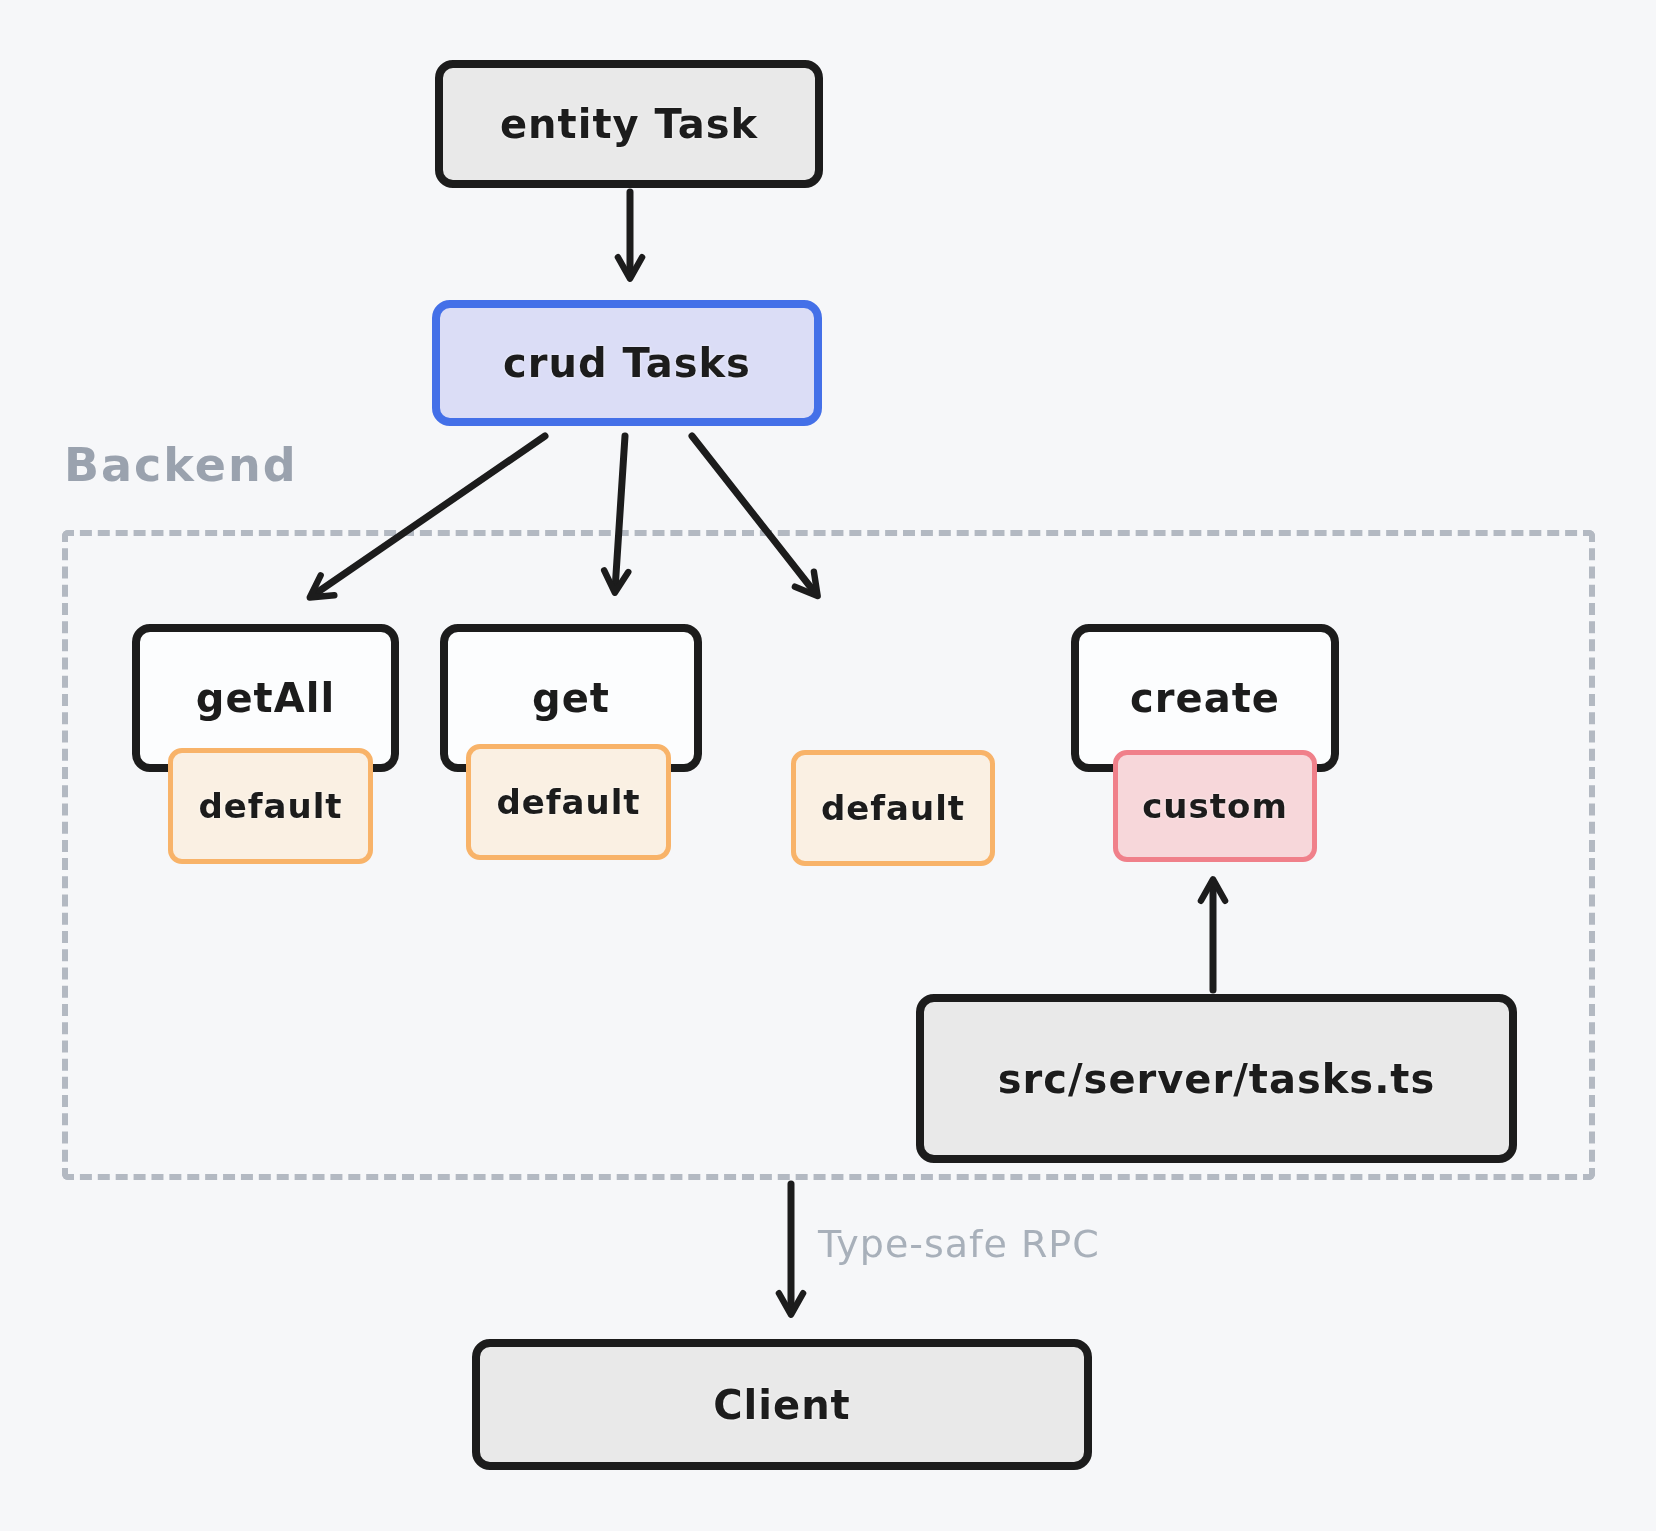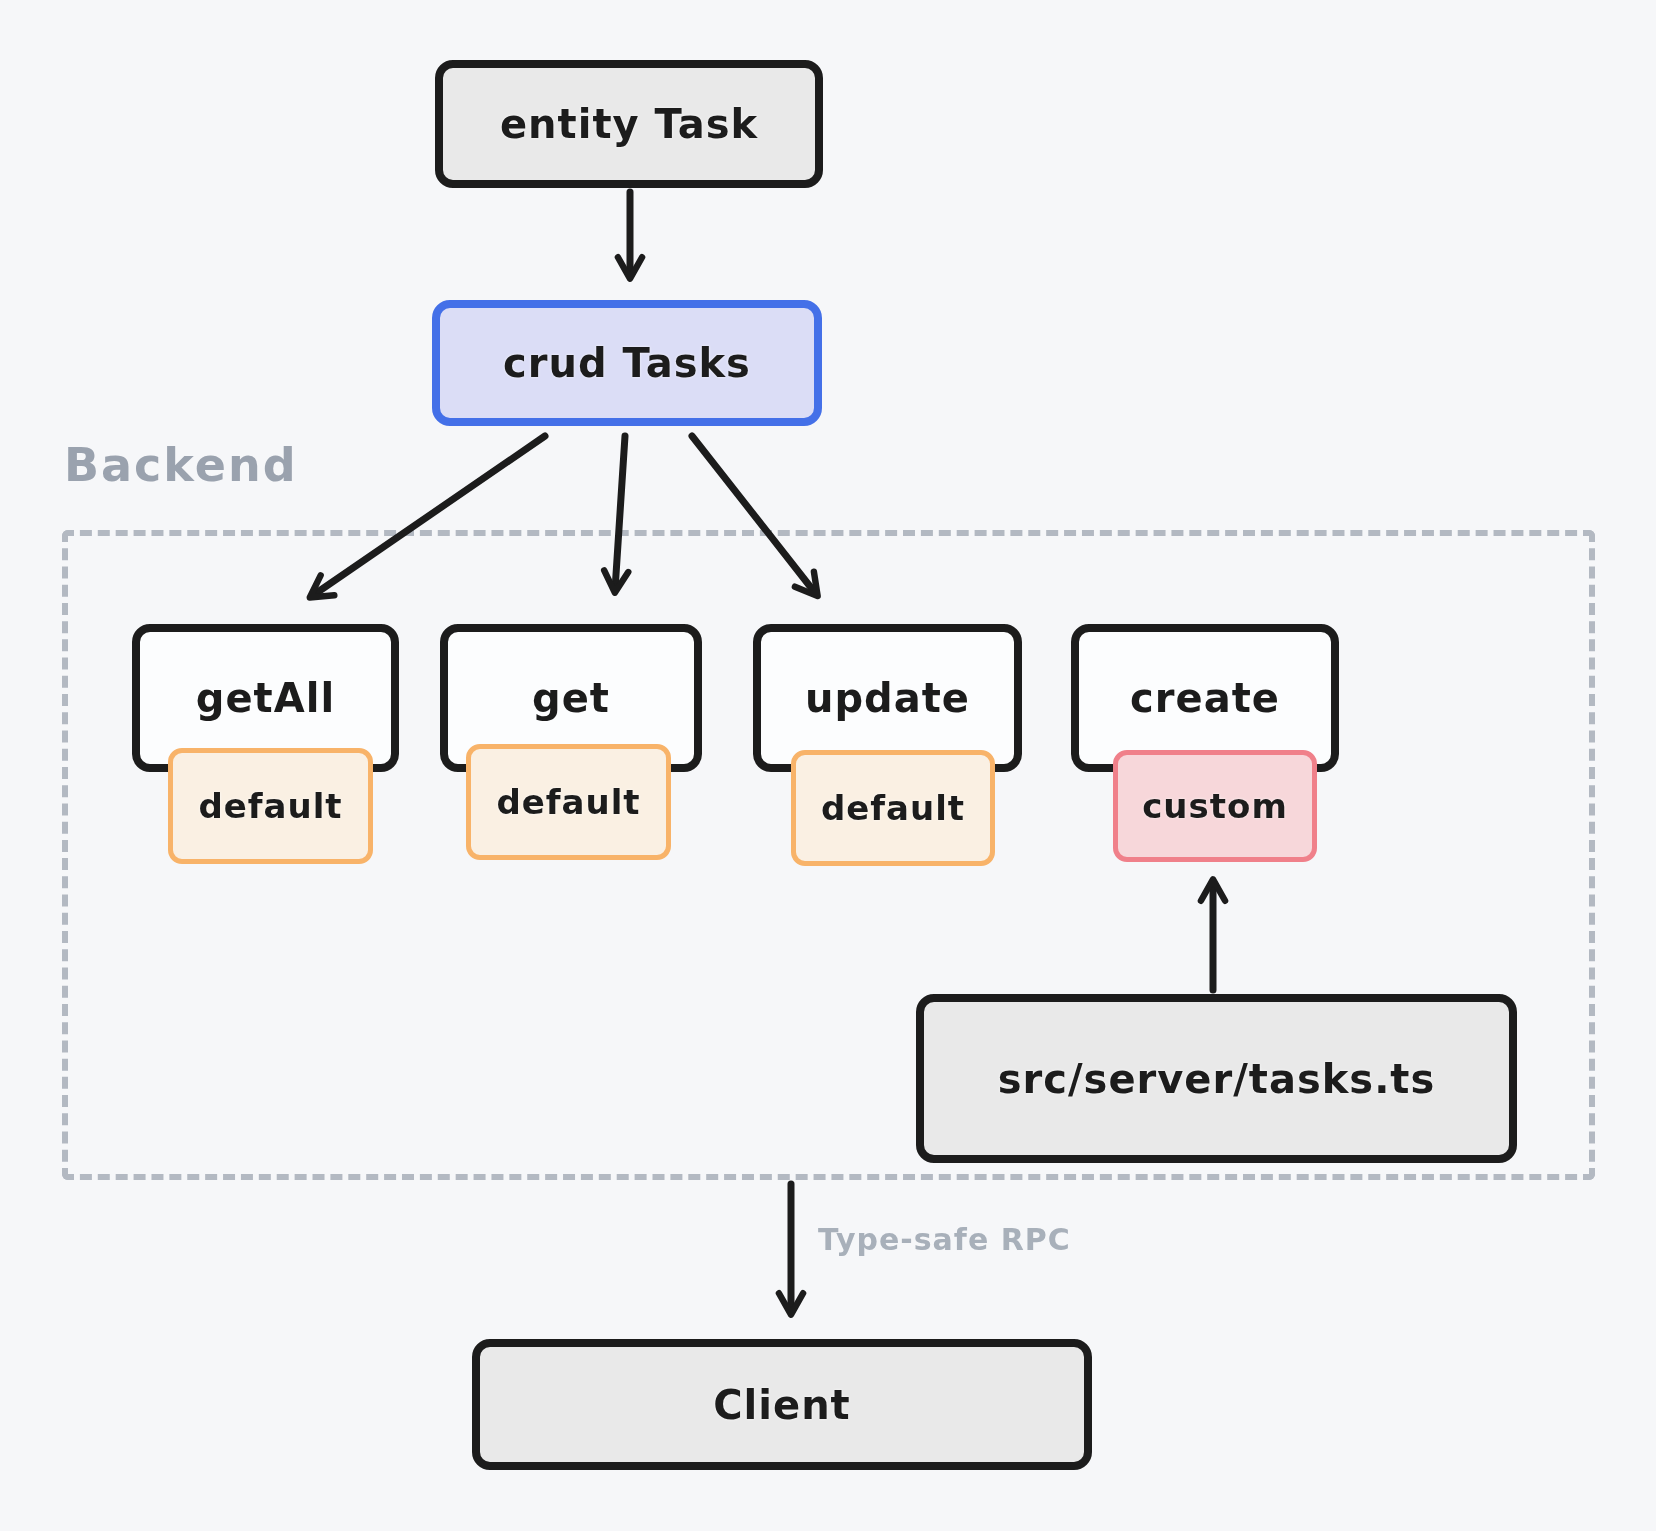--- a/index.html
+++ b/index.html
@@ -83,22 +83,22 @@
     position:absolute;
     font-weight:700;
     font-size:46px;
     color:var(--muted,#9aa2ae);
     letter-spacing:2px;
     z-index:2;
     white-space:nowrap;
   }
   .annotation{
     position:absolute;
-    font-weight:700;
-    font-size:30px;
+    font-weight:400;
+    font-size:38px;
     color:var(--muted-light,#a8b0ba);
     letter-spacing:1px;
     z-index:2;
     white-space:nowrap;
   }
 </style>
 </head>
 <body>
 
 <div id="canvas">
@@ -129,23 +129,20 @@
   <div class="node blue-node" style="left:432px;top:300px;width:390px;height:126px;">
     <span class="node-label">crud Tasks</span>
   </div>
 
   <div class="node op-node" style="left:440px;top:624px;width:262px;height:148px;">
     <span class="node-label">get</span>
   </div>
   <div class="node op-node" style="left:132px;top:624px;width:267px;height:148px;">
     <span class="node-label">getAll</span>
   </div>
-  <div class="node op-node" style="left:753px;top:624px;width:269px;height:148px;">
-    <span class="node-label">update</span>
-  </div>
   <div class="node op-node" style="left:1071px;top:624px;width:268px;height:148px;">
     <span class="node-label">create</span>
   </div>
 
   <div class="badge badge-default" style="left:168px;top:748px;width:205px;height:116px;">
     <span class="node-label">default</span>
   </div>
   <div class="badge badge-default" style="left:466px;top:744px;width:205px;height:116px;">
     <span class="node-label">default</span>
   </div>

